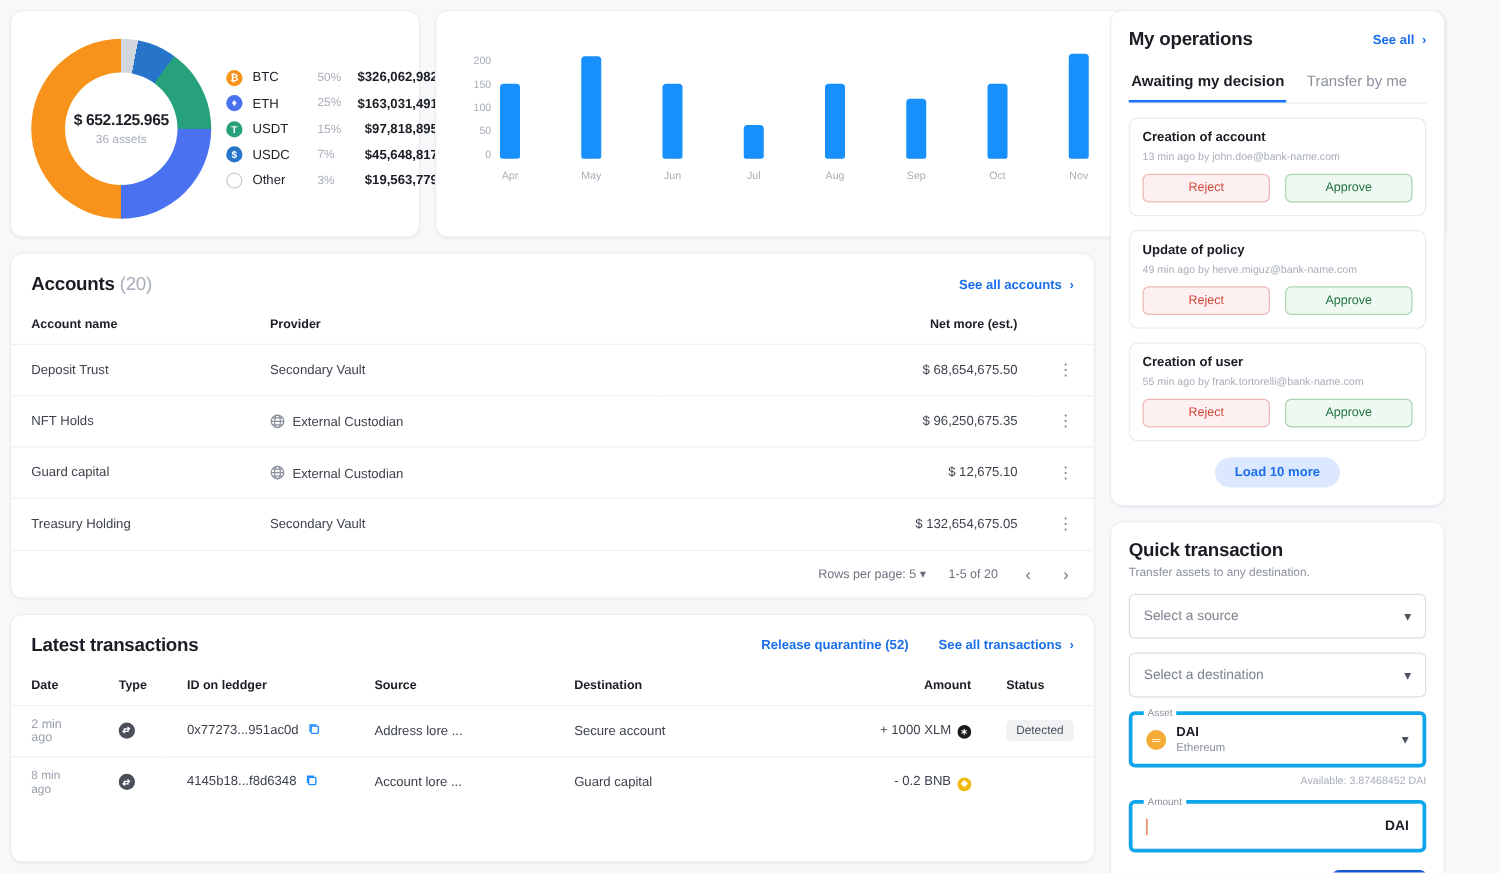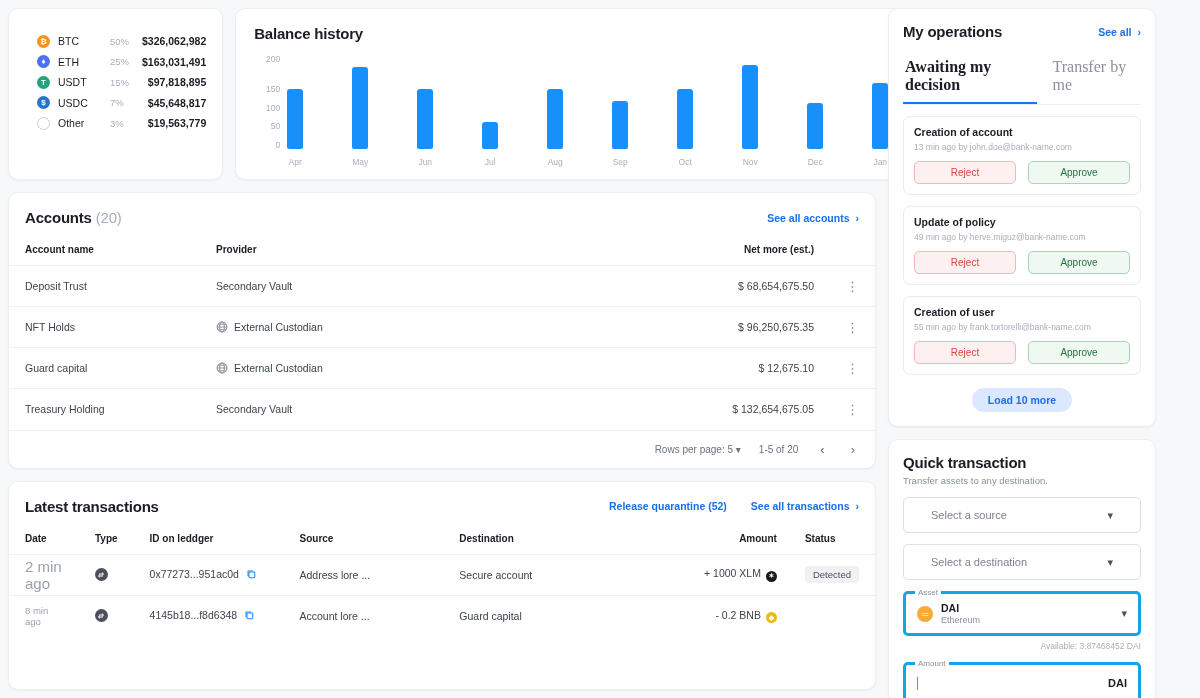--- a/index.html
+++ b/index.html
@@ -87,35 +87,35 @@
   .lt-links { display: flex; align-items: center; gap: 24px; }
   .tx-type { width: 13px; height: 13px; border-radius: 50%; background: #4a4f59; display: inline-flex; align-items: center; justify-content: center; }
   .copy-ic { color: #1a8cff; margin-left: 7px; cursor: pointer; vertical-align: -2px; display: inline-block; }
   .badge { background: #f0f1f3; color: #4b5160; font-size: 9.5px; padding: 3px 8px; border-radius: 4px; display: inline-block; }
   .amt-coin { width: 11px; height: 11px; border-radius: 50%; display: inline-flex; align-items: center; justify-content: center; color: #fff; font-size: 7px; font-weight: bold; margin-left: 5px; vertical-align: -1px; }
 
   
   .ops { padding: 14px 14px 12px; }
   .ops-head { display: flex; align-items: center; justify-content: space-between; }
   .tabs { display: flex; gap: 14px; border-bottom: 1px solid #eceef1; margin-top: 12px; }
-  .tab { font-size: 16px; padding: 6px 2px 8px; color: #8a909c; cursor: pointer; font-family: Liberation Serif, serif; }
+  .tab { font-size: 12px; padding: 6px 2px 8px; color: #8a909c; cursor: pointer; }
   .tab.active { color: #1a1d24; font-weight: bold; border-bottom: 2px solid #1a73ff; }
   .op-card { border: 1px solid #e9ebef; border-radius: 7px; padding: 9px 10px 10px; margin-top: 11px; }
   .op-title { font-size: 10.5px; font-weight: bold; }
   .op-meta { font-size: 8.5px; color: #a8aeb9; margin-top: 4px; }
   .op-actions { display: flex; gap: 12px; margin-top: 9px; }
   .op-btn { flex: 1; font-family: inherit; font-size: 10px; padding: 5px 0; border-radius: 5px; cursor: pointer; }
   .reject { background: #fdf0f0; border: 1px solid #f0b8b8; color: #d4483f; }
   .approve { background: #f0f8f2; border: 1px solid #a9d4b5; color: #21733f; }
   .load-more { display: block; margin: 13px auto 2px; background: #dce8ff; color: #1a6fe8; border: none; border-radius: 14px; font-family: inherit; font-size: 10.5px; font-weight: bold; padding: 6px 16px; cursor: pointer; }
 
   
   .qt { padding: 14px 14px 12px; flex: 1; }
   .qt-sub { font-size: 9.5px; color: #8a909c; margin-top: 4px; }
-  .sel { height: 36px; border: 1px solid #dcdfe5; border-radius: 5px; margin-top: 11px; display: flex; align-items: center; padding: 0 27px; font-size: 11px; color: #7c828e; cursor: pointer; }
+  .sel { height: 36px; border: 1px solid #dcdfe5; border-radius: 5px; margin-top: 11px; display: flex; align-items: center; padding: 0 11px; font-size: 11px; color: #7c828e; cursor: pointer; }
   .chev { margin-left: auto; color: #4b5160; font-size: 11px; }
   .field { position: relative; border: 3px solid #0ea5e9; border-radius: 5px; margin-top: 11px; padding: 8px 11px; }
   .field-lbl { position: absolute; top: -6px; left: 9px; background: #fff; padding: 0 3px; font-size: 8px; color: #8a909c; }
   .asset-row { display: flex; align-items: center; }
   .asset-name { font-size: 10.5px; font-weight: bold; }
   .asset-net { font-size: 9px; color: #8a909c; margin-top: 1px; }
   .avail { text-align: right; font-size: 8.5px; color: #a8aeb9; margin-top: 5px; }
   .amt-row { display: flex; align-items: center; height: 20px; }
   .caret { width: 1px; height: 13px; background: #e8673c; }
   .amt-unit { margin-left: auto; font-size: 11px; font-weight: bold; }
@@ -126,20 +126,27 @@
 <body>
 
 <div class="app">
 
   <div class="col-left">
 
     <div class="row-top">
 
       <div class="card total-balance">
         <div class="tb-body">
+          <div class="donut-wrap">
+            <div class="donut" id="donut" style="background: conic-gradient(rgb(210, 214, 221) 0%, rgb(210, 214, 221) 3%, rgb(39, 117, 202) 3%, rgb(39, 117, 202) 10%, rgb(38, 161, 123) 10%, rgb(38, 161, 123) 25%, rgb(74, 114, 240) 25%, rgb(74, 114, 240) 50%, rgb(247, 147, 26) 50%, rgb(247, 147, 26) 100%);"></div>
+            <div class="donut-hole">
+              <div class="donut-amount">$ 652.125.965</div>
+              <div class="donut-sub">36 assets</div>
+            </div>
+          </div>
           <div class="legend" id="legend">
               <div class="legend-row">
                 <span class="coin" style="background:#f7931a">₿</span>
                 <span class="legend-name">BTC</span>
                 <span class="legend-pct">50%</span>
                 <span class="legend-val">$326,062,982</span>
               </div>
               <div class="legend-row">
                 <span class="coin" style="background:#4a72f0">♦</span>
                 <span class="legend-name">ETH</span>
@@ -162,34 +169,27 @@
                 <span class="coin hollow" style=""></span>
                 <span class="legend-name">Other</span>
                 <span class="legend-pct">3%</span>
                 <span class="legend-val">$19,563,779</span>
               </div>
             </div>
         </div>
       </div>
 
       <div class="card balance-history">
-        <div class="bh-head">
-          <div class="card-title">Balance history</div>
-          <div class="seg">
-            <button class="active">Month</button>
-            <button>Year</button>
-          </div>
-        </div>
         <div class="chart">
           <div class="y-axis" id="yaxis">
               <span style="top: 86px;">0</span>
               <span style="top: 67.3043px;">50</span>
               <span style="top: 48.6087px;">100</span>
               <span style="top: 29.913px;">150</span>
-              <span style="top: 0;">200</span>
+              <span style="top: 11px;">200</span>
             </div>
           <div class="bars" id="bars">
               <div class="bar-col">
                 <div class="bar" style="height:59.826086956521735px;background:#1890fb"></div>
                 <div class="bar-lbl">Apr</div>
               </div>
               <div class="bar-col">
                 <div class="bar" style="height:82.26086956521739px;background:#1890fb"></div>
                 <div class="bar-lbl">May</div>
               </div>
@@ -327,21 +327,21 @@
               <th style="width:42px">Type</th>
               <th style="width:150px">ID on leddger</th>
               <th style="width:160px">Source</th>
               <th style="width:240px">Destination</th>
               <th style="text-align:right;width:110px">Amount</th>
               <th style="width:80px;padding-left:12px">Status</th>
             </tr>
           </thead>
         <tbody id="tx-body">
             <tr>
-              <td class="muted" style="font-size:15px">2 min ago</td>
+              <td class="muted" style="font-size:10px">2 min ago</td>
               <td><span class="tx-type">
                   <svg width="8" height="8" viewBox="0 0 8 8" fill="none" stroke="#fff" stroke-width="1">
                     <path d="M2 3h4M5 1.6 6.6 3 5 4.4M6 5H2M3 3.6 1.4 5 3 6.4"></path>
                   </svg>
                 </span></td>
               <td><span>0x77273...951ac0d</span><span class="copy-ic"><svg width="11" height="11" viewBox="0 0 12 12" fill="none" stroke="#1a8cff" stroke-width="1.2">
                     <rect x="3.2" y="3.2" width="6.3" height="6.3" rx="1"></rect>
                     <path d="M2.2 8V2.2h5.6"></path>
                   </svg></span></td>
               <td>Address lore ...</td>

